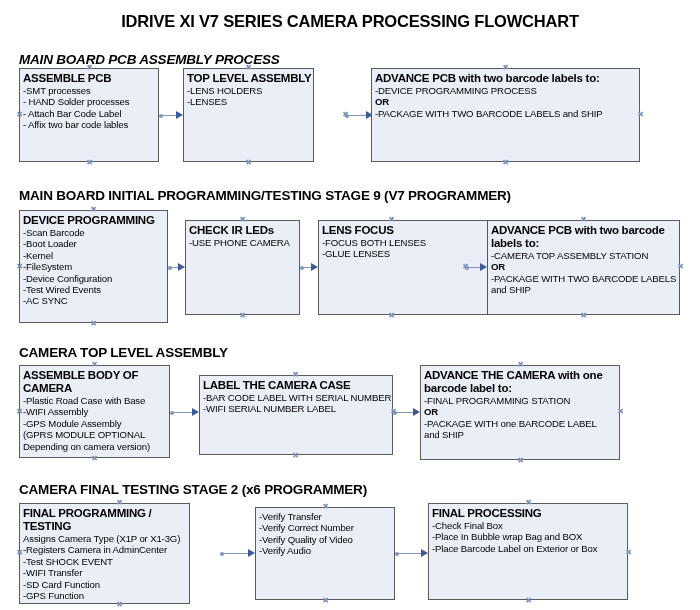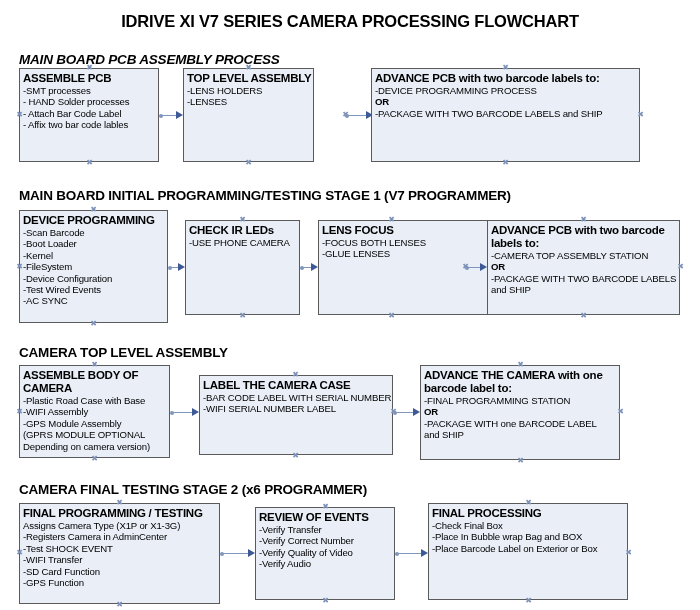--- a/index.html
+++ b/index.html
@@ -149,21 +149,21 @@
   <div class="node" style="left:371px; top:68px; width:269px; height:94px;">
     <div class="hd">ADVANCE PCB with two barcode labels to:</div>
     <div class="ln">-DEVICE PROGRAMMING PROCESS</div>
     <div class="ln b">OR</div>
     <div class="ln">-PACKAGE WITH TWO BARCODE LABELS and SHIP</div>
   </div>
   <div class="handle" style="left:502px; top:64px;">✖</div>
   <div class="handle" style="left:502px; top:159px;">✖</div>
   <div class="handle" style="left:637px; top:111px;">✖</div>
 
-  <div class="section-title" style="left:19px; top:188px;">MAIN BOARD INITIAL PROGRAMMING/TESTING STAGE 1 (V7 PROGRAMMER)</div>
+  <div class="section-title" style="left:19px; top:188px;">MAIN BOARD INITIAL PROGRAMMING/TESTING STAGE 9 (V7 PROGRAMMER)</div>
 
   <div class="node" style="left:19px; top:210px; width:149px; height:113px;">
     <div class="hd">DEVICE PROGRAMMING</div>
     <div class="ln">-Scan Barcode</div>
     <div class="ln">-Boot Loader</div>
     <div class="ln">-Kernel</div>
     <div class="ln">-FileSystem</div>
     <div class="ln">-Device Configuration</div>
     <div class="ln">-Test Wired Events</div>
     <div class="ln">-AC SYNC</div>
@@ -258,41 +258,40 @@
     <div class="ln b">OR</div>
     <div class="ln">-PACKAGE WITH one BARCODE LABEL</div>
     <div class="ln">and SHIP</div>
   </div>
   <div class="handle" style="left:517px; top:361px;">✖</div>
   <div class="handle" style="left:517px; top:457px;">✖</div>
   <div class="handle" style="left:617px; top:408px;">✖</div>
 
   <div class="section-title" style="left:19px; top:482px;">CAMERA FINAL TESTING STAGE 2 (x6 PROGRAMMER)</div>
 
-  <div class="node" style="left:19px; top:503px; width:201px; height:101px;">
+  <div class="node" style="left:19px; top:503px; width:171px; height:101px;">
     <div class="hd">FINAL PROGRAMMING / TESTING</div>
     <div class="ln">Assigns Camera Type (X1P or X1-3G)</div>
     <div class="ln">-Registers Camera in AdminCenter</div>
     <div class="ln">-Test SHOCK EVENT</div>
     <div class="ln">-WIFI Transfer</div>
     <div class="ln">-SD Card Function</div>
     <div class="ln">-GPS Function</div>
   </div>
   <div class="handle" style="left:116px; top:499px;">✖</div>
   <div class="handle" style="left:116px; top:601px;">✖</div>
   <div class="handle" style="left:16px; top:549px;">✖</div>
 
   <div class="connector" style="left:220px; top:549px; width:35px;">
     <div class="tail"></div>
     <div class="wire"></div>
     <div class="head"></div>
   </div>
 
   <div class="node" style="left:255px; top:507px; width:140px; height:93px;">
-    <div class="hd">REVIEW OF EVENTS</div>
     <div class="ln">-Verify Transfer</div>
     <div class="ln">-Verify Correct Number</div>
     <div class="ln">-Verify Quality of Video</div>
     <div class="ln">-Verify Audio</div>
   </div>
   <div class="handle" style="left:322px; top:503px;">✖</div>
   <div class="handle" style="left:322px; top:597px;">✖</div>
 
   <div class="connector" style="left:395px; top:549px; width:33px;">
     <div class="tail"></div>

